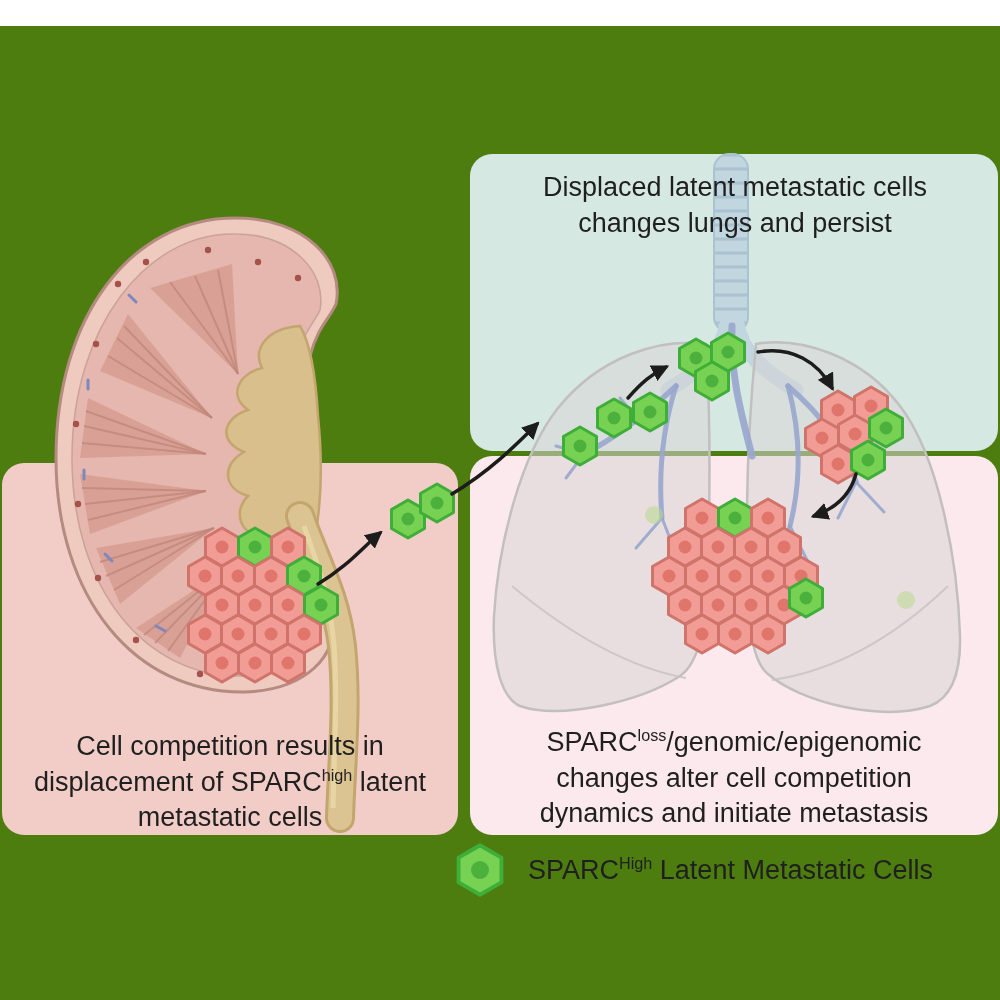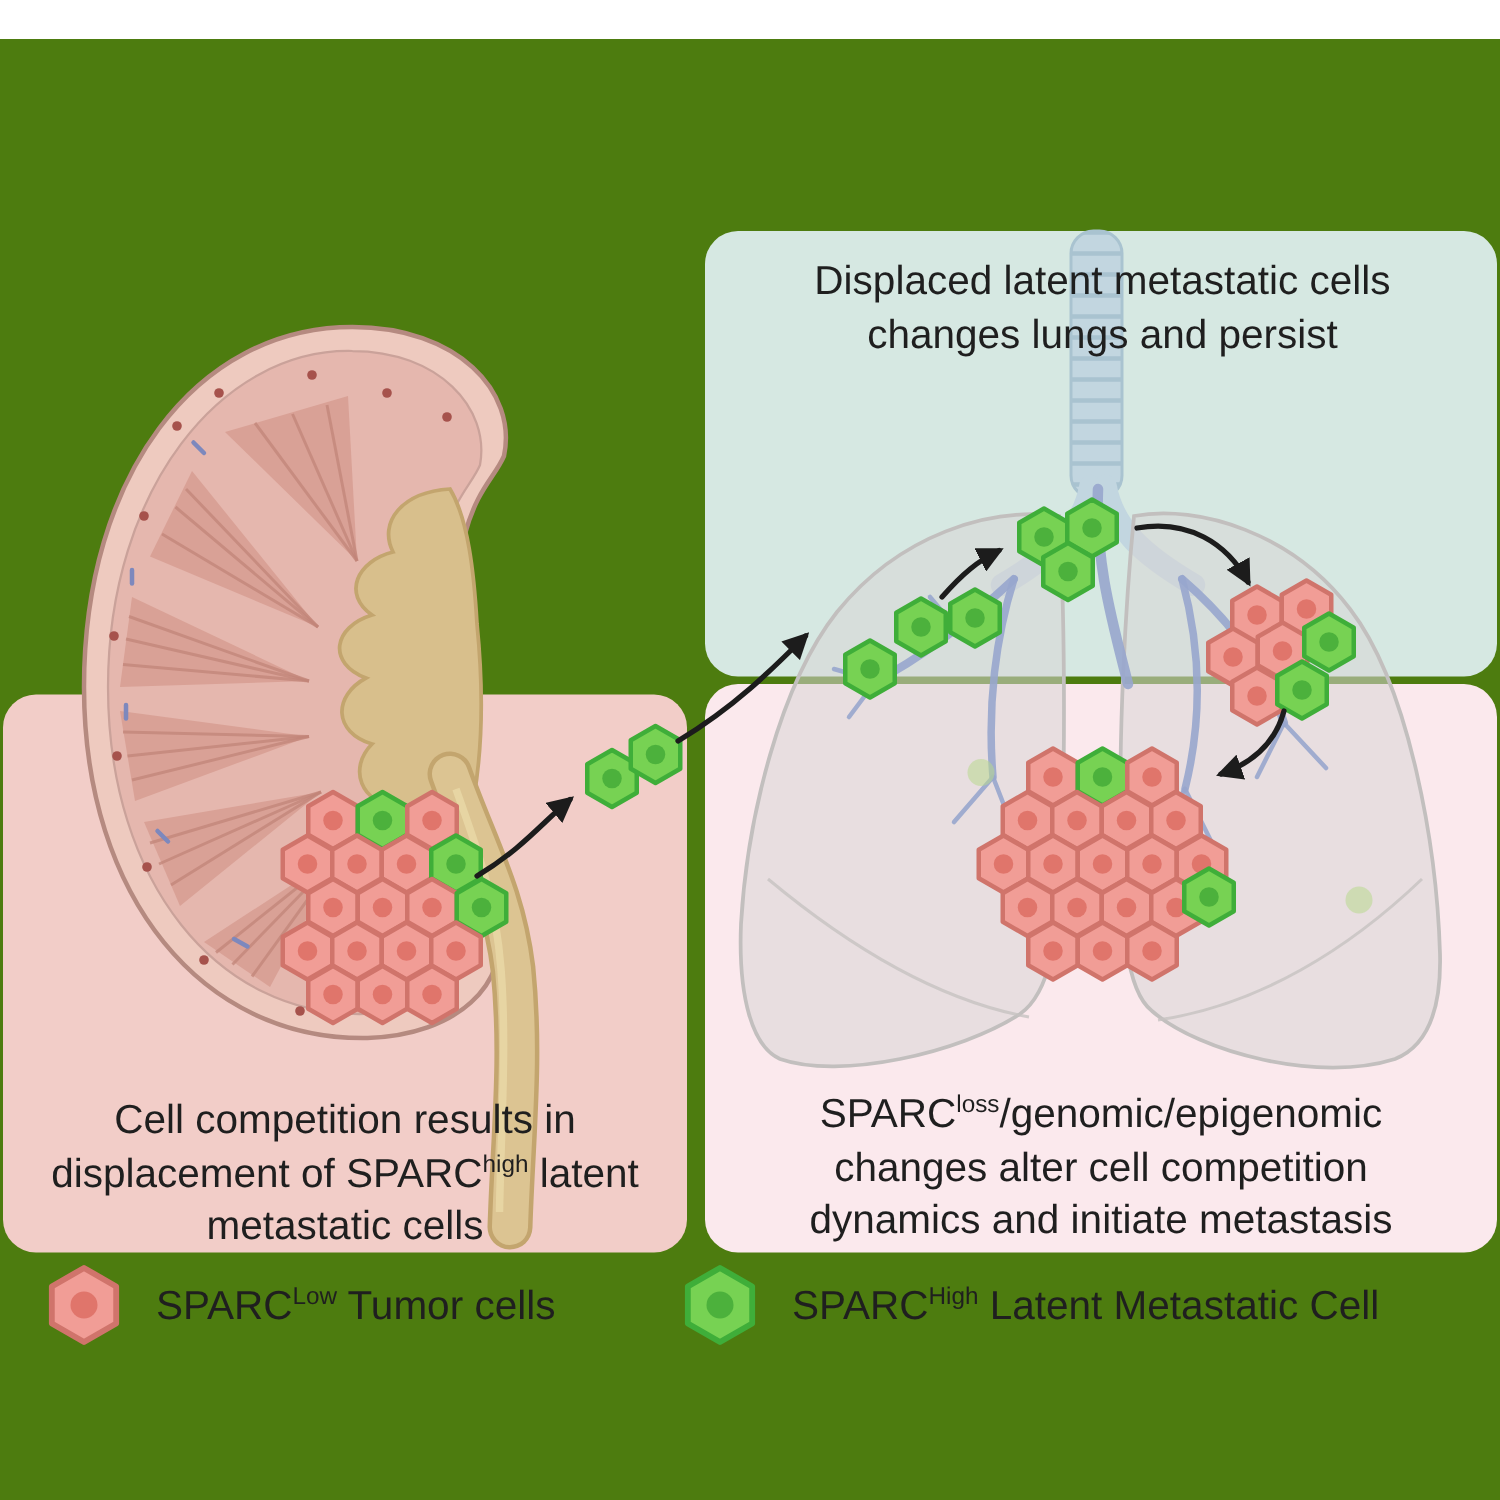--- a/index.html
+++ b/index.html
@@ -414,33 +414,24 @@
     <div><span>metastatic cells</span></div>
   </div>
 
   <div class="caption meta">
     <div><span>SPARC</span><sup>loss</sup><span>/genomic/epigenomic</span></div>
     <div><span>changes alter cell competition</span></div>
     <div><span>dynamics and initiate metastasis</span></div>
   </div>
 
   <div class="legend">
-    <div class="legend-item tumor">
-      <svg width="56" height="54" viewBox="-28 -27 56 54">
-        <g class="cell t">
-            <use href="#hx" transform="scale(1.3)"></use>
-            <circle class="nuc" r="9"></circle>
-          </g>
-      </svg>
-      <span class="legend-label"><span>SPARC</span><sup>Low</sup><span> Tumor cells</span></span>
-    </div>
     <div class="legend-item latent">
       <svg width="56" height="54" viewBox="-28 -27 56 54">
         <g class="cell m">
             <use href="#hx" transform="scale(1.3)"></use>
             <circle class="nuc" r="9"></circle>
           </g>
       </svg>
-      <span class="legend-label"><span>SPARC</span><sup>High</sup><span> Latent Metastatic Cell</span></span>
+      <span class="legend-label"><span>SPARC</span><sup>High</sup><span> Latent Metastatic Cells</span></span>
     </div>
   </div>
 
 </div>
 
 </body></html>

